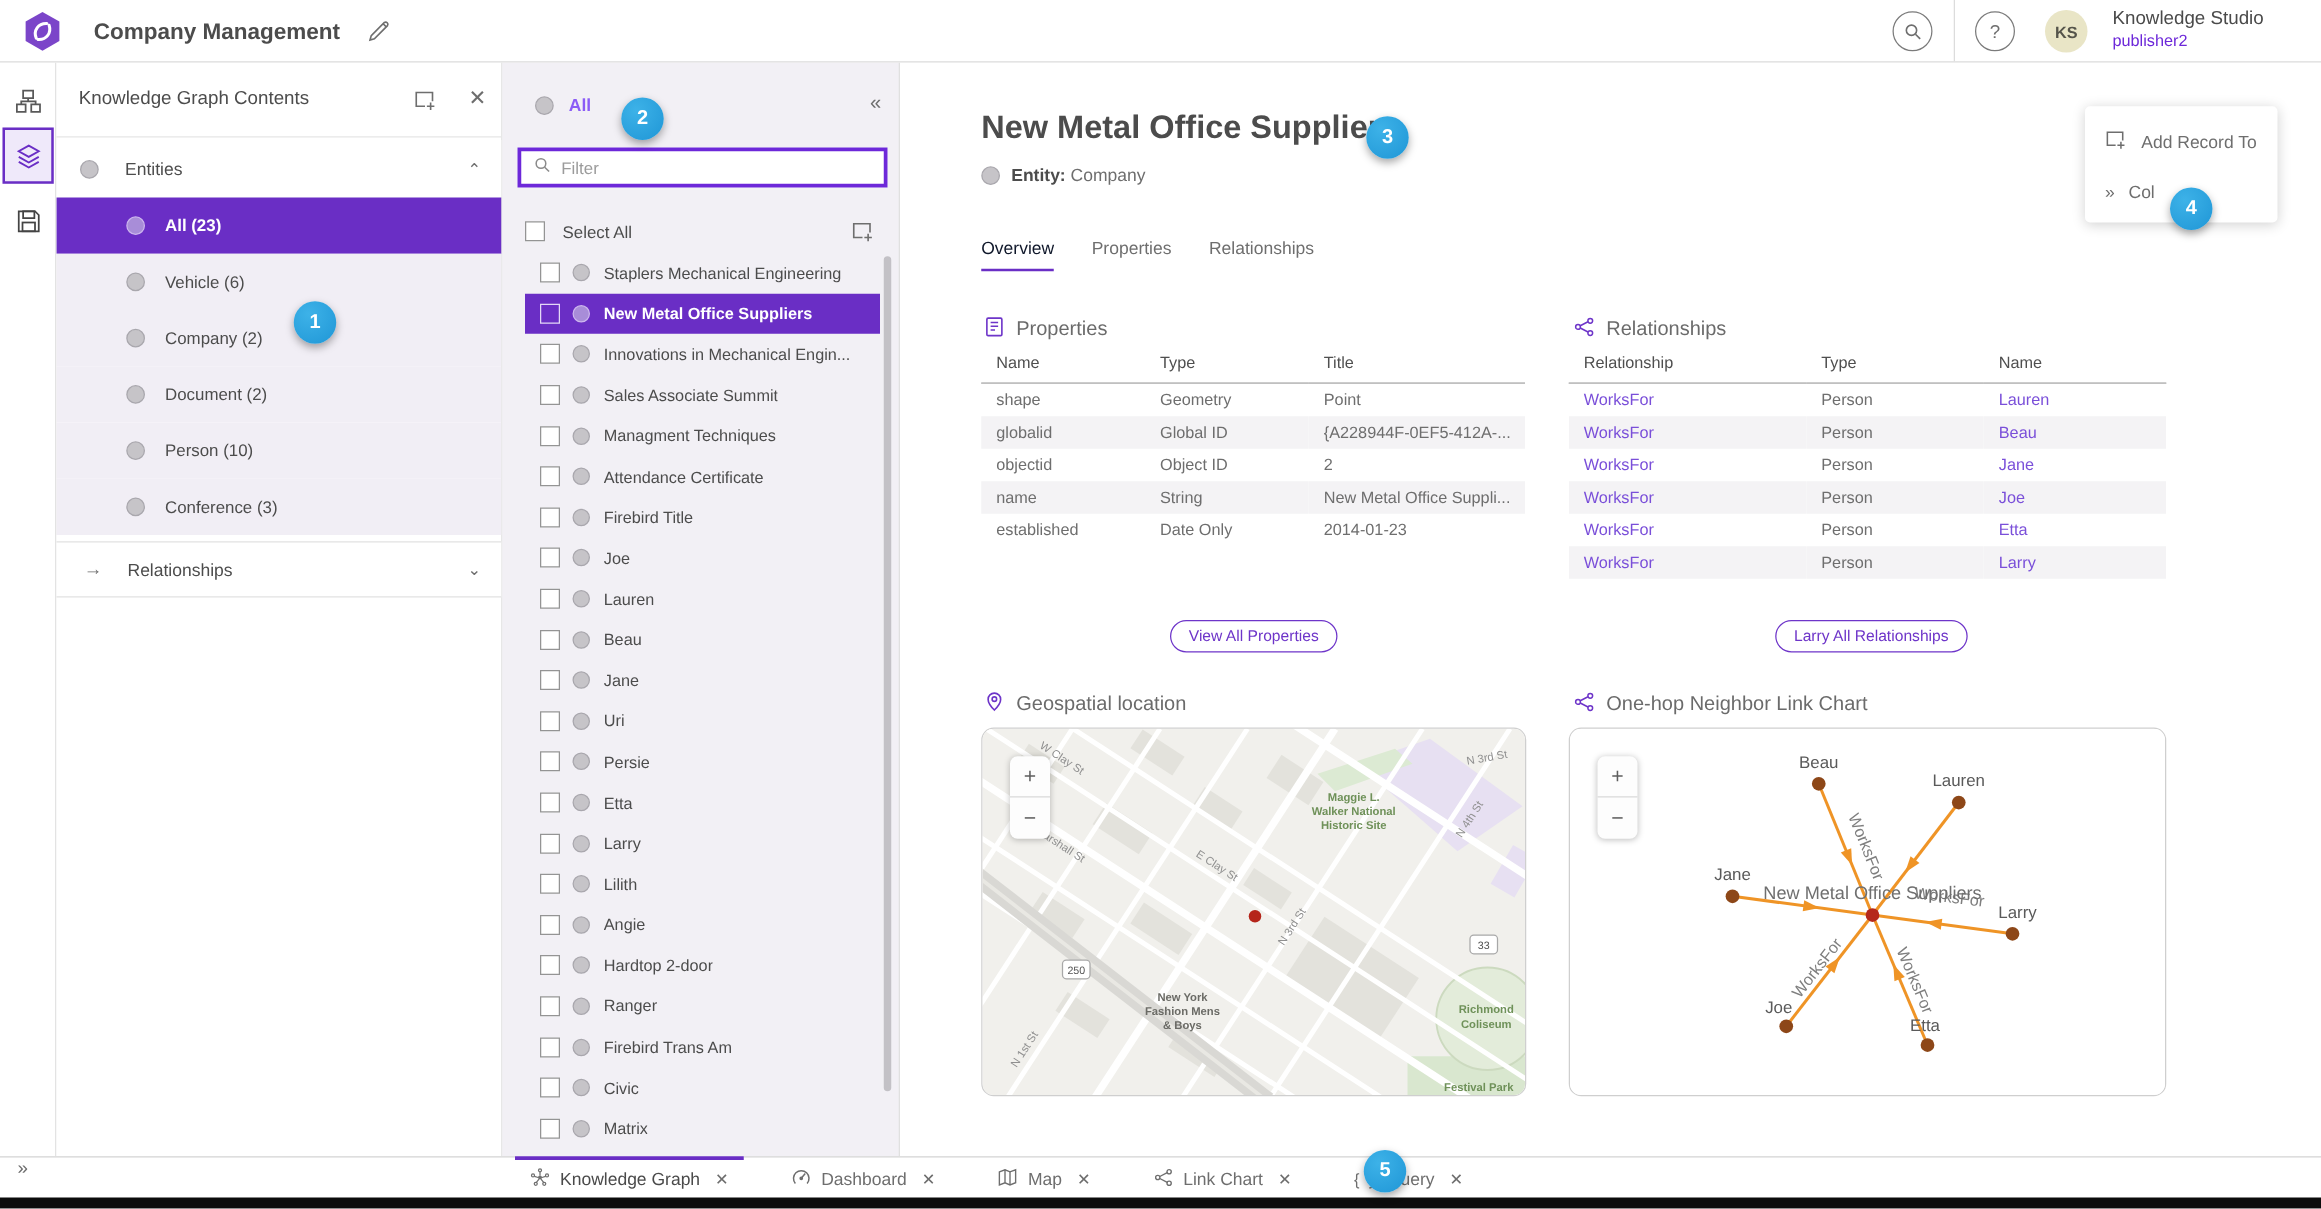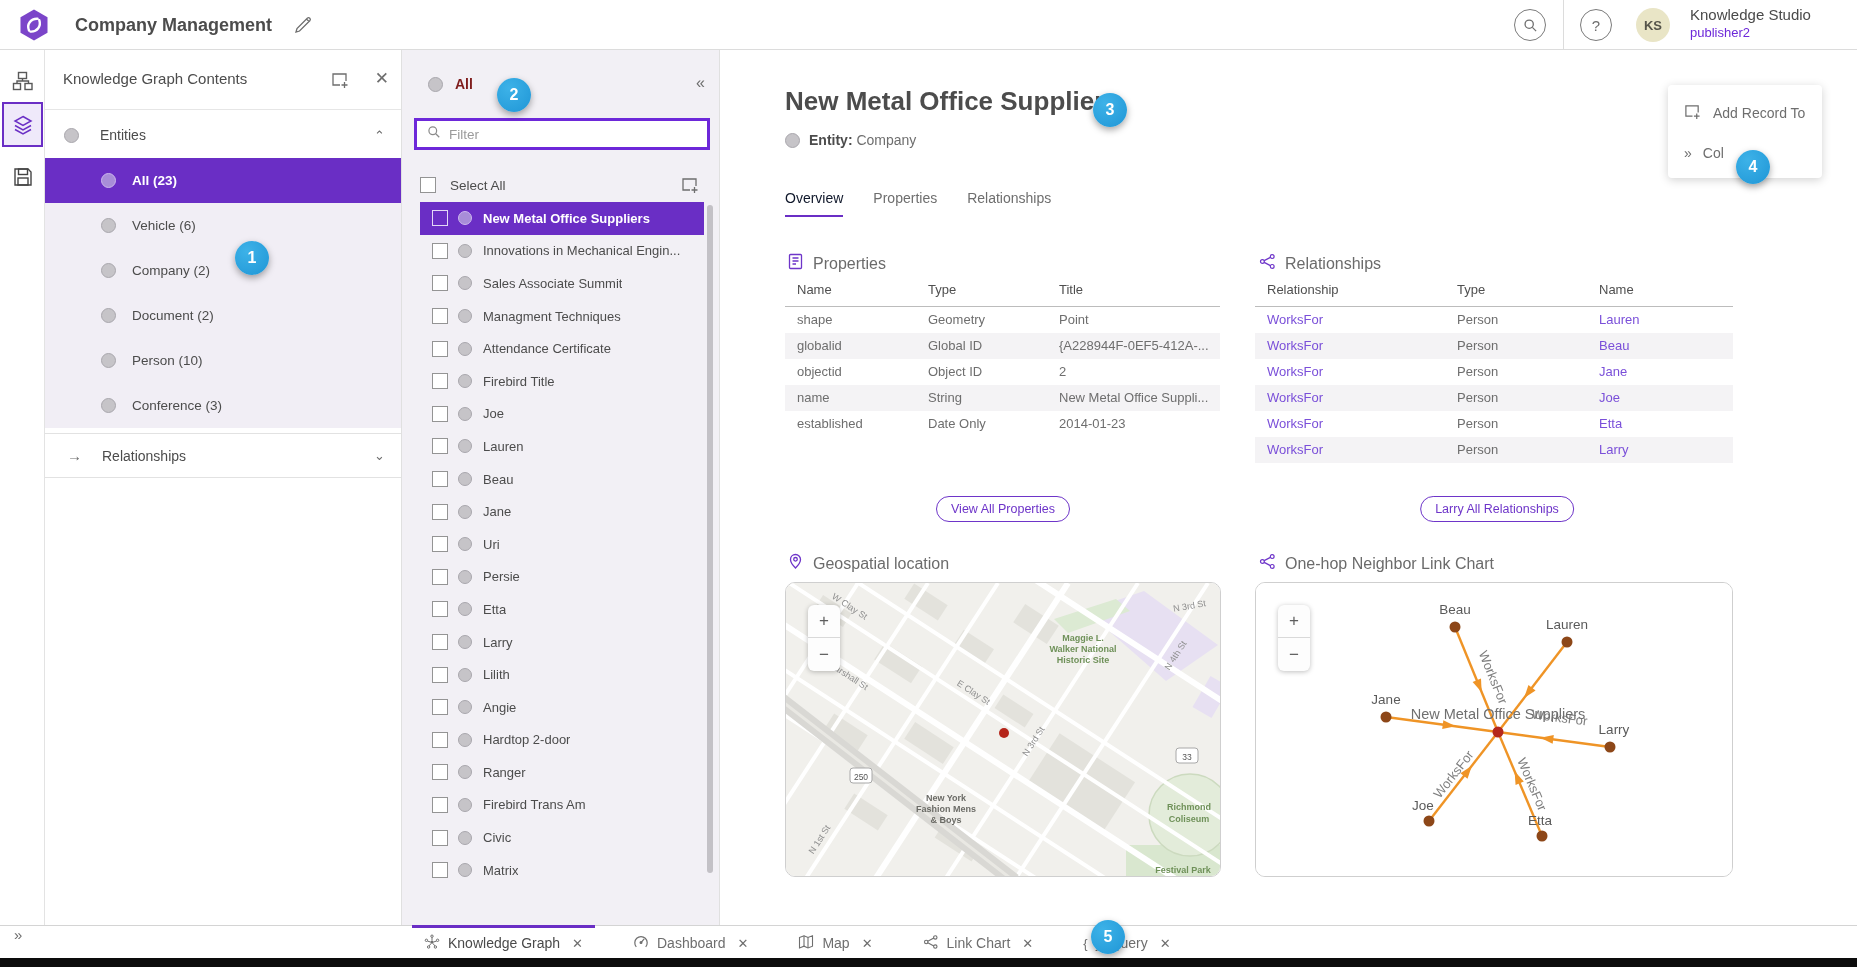--- a/index.html
+++ b/index.html
@@ -58,21 +58,21 @@
                        border-top:1px solid #e2e2e2; border-bottom:1px solid #e2e2e2;
                        display:flex; align-items:center; cursor:pointer; }
   .relationships-row .arrow { margin-left:22px; color:#6e6e6e; font-size:15px; }
   .relationships-row .lbl { margin-left:20px; font-size:14px; color:#4c4c4c; }
   .relationships-row .chev { position:absolute; right:16px; color:#6e6e6e; font-size:13px; }
 
   
   .p2 { position:absolute; left:402px; top:50px; width:318px; height:875px; background:#f2f0f5;
         border-right:1px solid #e0e0e0; z-index:10; }
   .p2-head { position:absolute; top:26px; left:26px; display:flex; align-items:center; gap:12px; }
-  .p2-head .lbl { font-size:14px; font-weight:600; color:#7f1d1d; }
+  .p2-head .lbl { font-size:14px; font-weight:600; color:#8b5cf6; }
   .p2-collapse { position:absolute; top:24px; right:14px; font-size:16px; color:#6e6e6e; cursor:pointer; }
   .filter-box { position:absolute; left:12px; top:68px; width:296px; height:32px; background:#fff;
                 border:3px solid #6d28d9; display:flex; align-items:center; }
   .filter-box input { border:none; outline:none; flex:1; font-size:13.5px; color:#4a4a4a;
                       font-family:"Liberation Sans", sans-serif; background:transparent; }
   .filter-box input::placeholder { color:#9b9b9b; }
   .filter-box .mag { margin:0 8px 0 10px; }
   .selall-row { position:absolute; left:12px; right:12px; top:120px; height:30px;
                 display:flex; align-items:center; }
   .cb { width:16px; height:16px; border:1px solid #949494; background:#fff; flex:none; cursor:pointer; }
@@ -272,20 +272,25 @@
       <span class="cb"></span>
       <span class="lbl">Select All</span>
       <span class="addic">
         <svg viewBox="0 0 18 18" width="18" height="18" fill="none" stroke="#6e6e6e" stroke-width="1.3">
           <path d="M15 10 V3 H2 V14 H9"></path>
             <path d="M13.5 11 V17 M10.5 14 H16.5"></path>
         </svg>
       </span>
     </div>
     <div class="e-list" id="e-list">
+        <div class="e-row">
+          <span class="cb"></span>
+          <span class="dot"></span>
+          <span class="lbl">Staplers Mechanical Engineering</span>
+        </div>
         <div class="e-row sel">
           <span class="cb"></span>
           <span class="dot"></span>
           <span class="lbl">New Metal Office Suppliers</span>
         </div>
         <div class="e-row">
           <span class="cb"></span>
           <span class="dot"></span>
           <span class="lbl">Innovations in Mechanical Engin...</span>
         </div>

